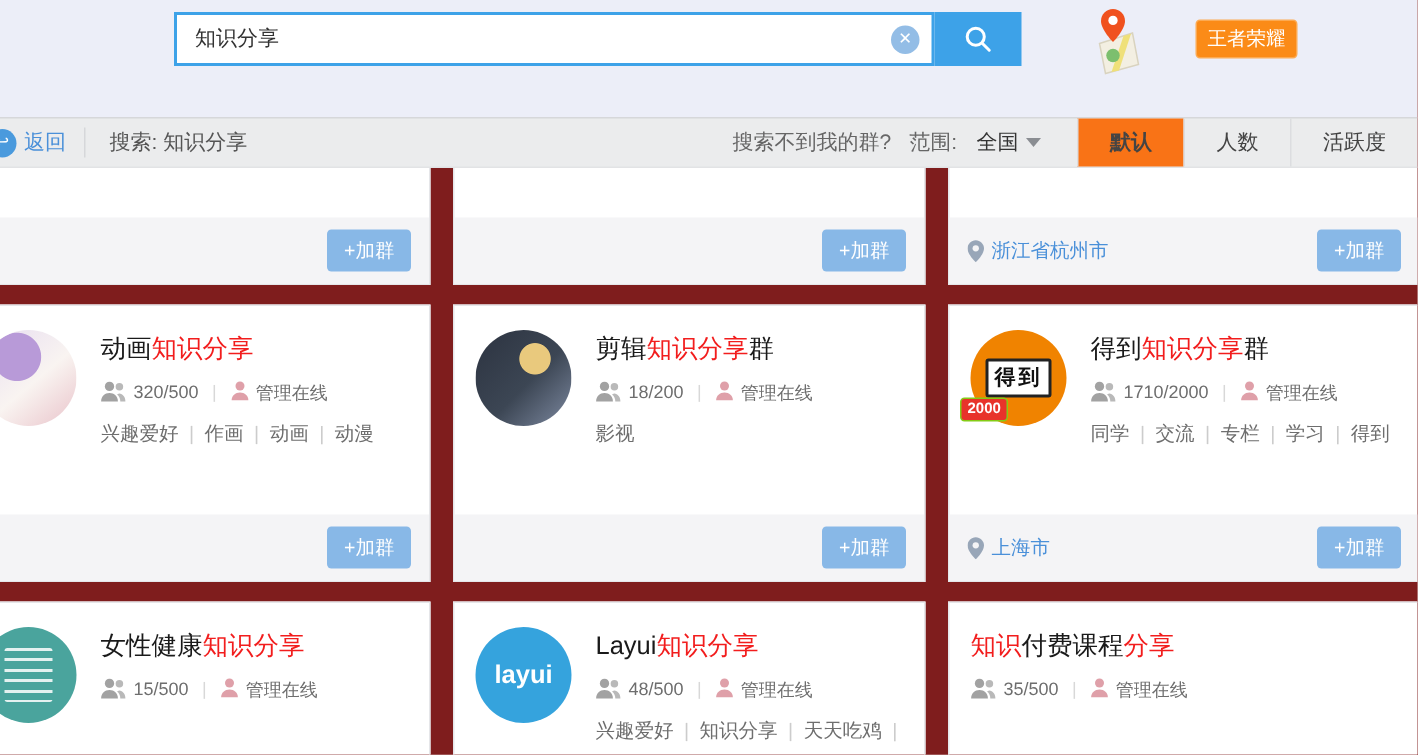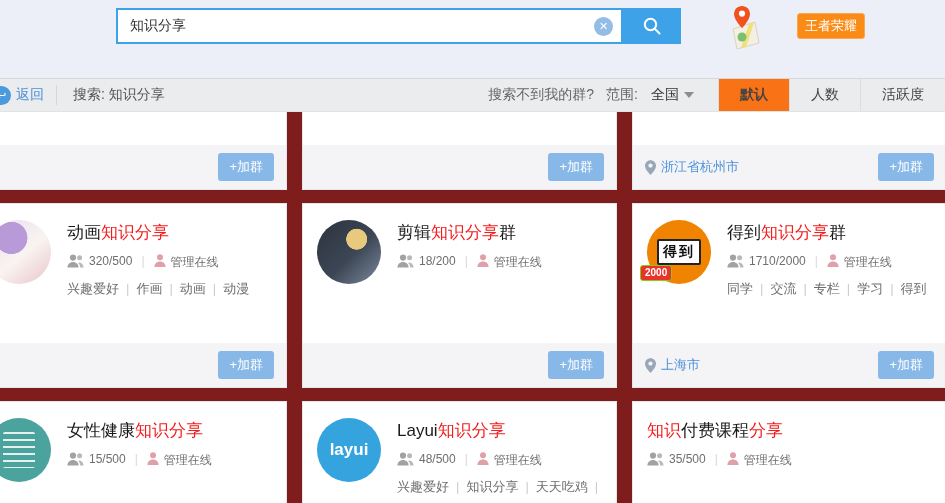--- a/index.html
+++ b/index.html
@@ -281,20 +281,21 @@
           <span class="members">18/200</span>
           <span class="info-sep">|</span>
           <span class="icon-admin">
             <svg width="12" height="13" viewBox="0 0 12 13" fill="#dfa0a9">
               <circle cx="6" cy="3.3" r="3"></circle>
               <path d="M0.4 13 c0 -3.3 2.5 -5.4 5.6 -5.4 s5.6 2.1 5.6 5.4 Z"></path>
             </svg>
           </span>
           <span class="admin">管理在线</span>
         </div>
+        <div class="card-tags"><span>影视</span></div>
       </div>
     </div>
     <div class="card-footer">
 
       <button class="join-btn">+加群</button>
     </div>
   </div>
       <div class="card">
     <div class="card-body">
       <div class="avatar av-dedao">

